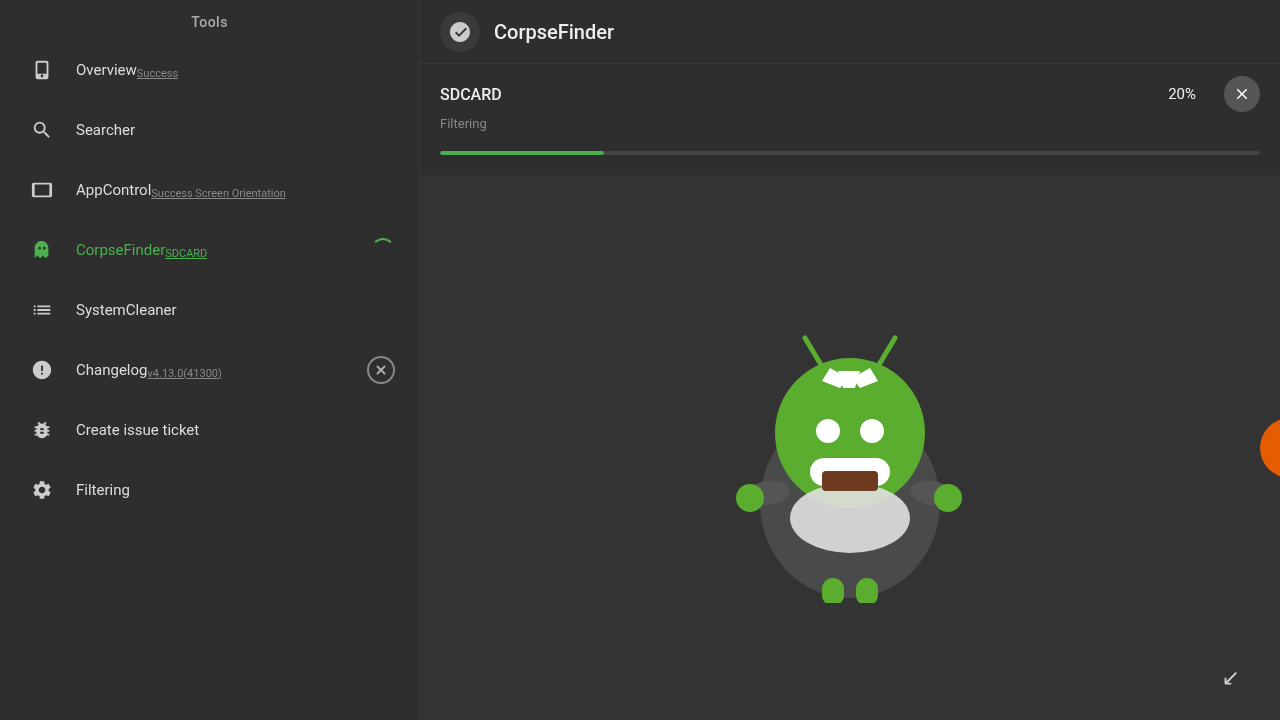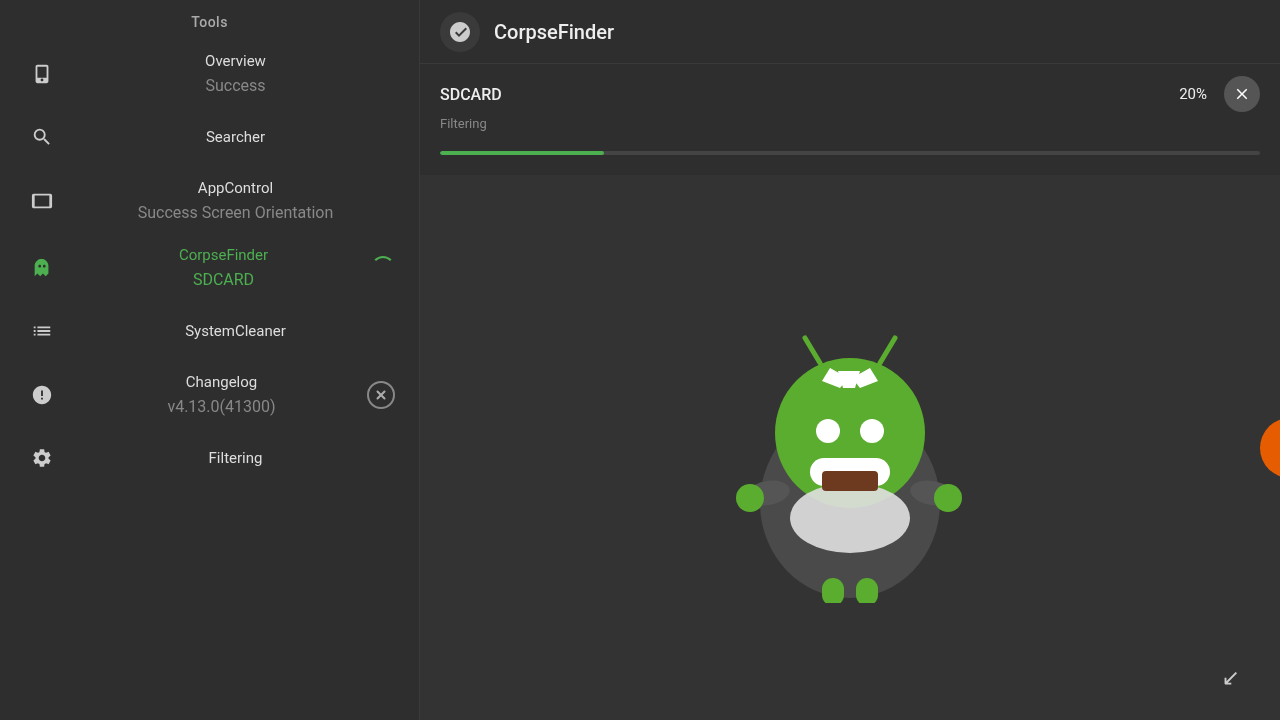--- a/index.html
+++ b/index.html
@@ -60,32 +60,33 @@
 
     .sidebar-icon svg {
       fill: #cccccc;
     }
     .sidebar-item.active .sidebar-icon svg {
       fill: #4caf50;
     }
 
     .item-text {
       display: flex;
-      flex-direction: column;
+      flex-direction: row;
       flex: 1;
     }
     .item-label {
       color: #dddddd;
       font-size: 15px;
       font-weight: 400;
     }
     .item-sublabel {
       color: #888888;
-      font-size: 16px;
+      font-size: 11px;
       margin-top: 6px;
+      text-decoration: underline;
     }
 
     .sidebar-item .badge-spinner {
       width: 24px;
       height: 24px;
       border: 2.5px solid transparent;
       border-top-color: #4caf50;
       border-radius: 50%;
       animation: spin 1s linear infinite;
       flex-shrink: 0;
@@ -328,20 +329,30 @@
         <span class="item-label">Changelog</span>
         <span class="item-sublabel">v4.13.0(41300)</span>
       </div>
       <div class="badge-close" style="width:28px;height:28px;border-radius:50%;border:2px solid #888;display:flex;align-items:center;justify-content:center;flex-shrink:0;cursor:pointer;position:relative;">
         <svg viewBox="0 0 24 24" width="14" height="14" fill="#aaa">
             <path d="M19 6.41L17.59 5 12 10.59 6.41 5 5 6.41 10.59 12 5 17.59 6.41 19 12 13.41 17.59 19 19 17.59 13.41 12z"></path>
           </svg>
       </div>
     </div>
 
+    <div class="sidebar-item">
+      <div class="sidebar-icon">
+        <svg viewBox="0 0 24 24" width="22" height="22">
+            <path d="M20 8h-2.81c-.45-.78-1.07-1.45-1.82-1.96L17 4.41 15.59 3l-2.17 2.17C12.96 5.06 12.49 5 12 5s-.96.06-1.42.17L8.41 3 7 4.41l1.62 1.63C7.88 6.55 7.26 7.22 6.81 8H4v2h2.09c-.05.33-.09.66-.09 1v1H4v2h2v1c0 .34.04.67.09 1H4v2h2.81c1.04 1.79 2.97 3 5.19 3s4.15-1.21 5.19-3H20v-2h-2.09c.05-.33.09-.66.09-1v-1h2v-2h-2v-1c0-.34-.04-.67-.09-1H20V8zm-6 8h-4v-2h4v2zm0-4h-4v-2h4v2z"></path>
+          </svg>
+      </div>
+      <div class="item-text">
+        <span class="item-label">Create issue ticket</span>
+      </div>
+    </div>
 
     <div class="sidebar-item">
       <div class="sidebar-icon">
         <svg viewBox="0 0 24 24" width="22" height="22">
             <path d="M19.14 12.94c.04-.3.06-.61.06-.94 0-.32-.02-.64-.07-.94l2.03-1.58c.18-.14.23-.41.12-.61l-1.92-3.32c-.12-.22-.37-.29-.59-.22l-2.39.96c-.5-.38-1.03-.7-1.62-.94l-.36-2.54c-.04-.24-.24-.41-.48-.41h-3.84c-.24 0-.43.17-.47.41l-.36 2.54c-.59.24-1.13.57-1.62.94l-2.39-.96c-.22-.08-.47 0-.59.22L2.74 8.87c-.12.21-.08.47.12.61l2.03 1.58c-.05.3-.09.63-.09.94s.02.64.07.94l-2.03 1.58c-.18.14-.23.41-.12.61l1.92 3.32c.12.22.37.29.59.22l2.39-.96c.5.38 1.03.7 1.62.94l.36 2.54c.05.24.24.41.48.41h3.84c.24 0 .44-.17.47-.41l.36-2.54c.59-.24 1.13-.56 1.62-.94l2.39.96c.22.08.47 0 .59-.22l1.92-3.32c.12-.22.07-.47-.12-.61l-2.01-1.58zM12 15.6c-1.98 0-3.6-1.62-3.6-3.6s1.62-3.6 3.6-3.6 3.6 1.62 3.6 3.6-1.62 3.6-3.6 3.6z"></path>
           </svg>
       </div>
       <div class="item-text">
         <span class="item-label">Filtering</span>
       </div>
@@ -357,21 +368,21 @@
           <path d="M12 2C6.48 2 2 6.48 2 12s4.48 10 10 10 10-4.48 10-10S17.52 2 12 2zm-1 15l-4-4 1.41-1.41L11 14.17l6.59-6.59L19 9l-8 8z"></path>
         </svg>
     </div>
     <span id="header-title">CorpseFinder</span>
   </div>
 
   <div id="progress-wrapper">
     <div id="progress-area">
       <div id="progress-label-row">
         <span id="progress-location">SDCARD</span>
-        <div style="display:flex;align-items:center;gap:17px;">
+        <div style="display:flex;align-items:center;gap:28px;">
           <span id="progress-percent">20%</span>
           <button class="close-circle-btn">
             <svg viewBox="0 0 24 24" width="18" height="18" fill="#fff">
                 <path d="M19 6.41L17.59 5 12 10.59 6.41 5 5 6.41 10.59 12 5 17.59 6.41 19 12 13.41 17.59 19 19 17.59 13.41 12z"></path>
               </svg>
           </button>
         </div>
       </div>
       <div id="progress-status">Filtering</div>
     </div>

